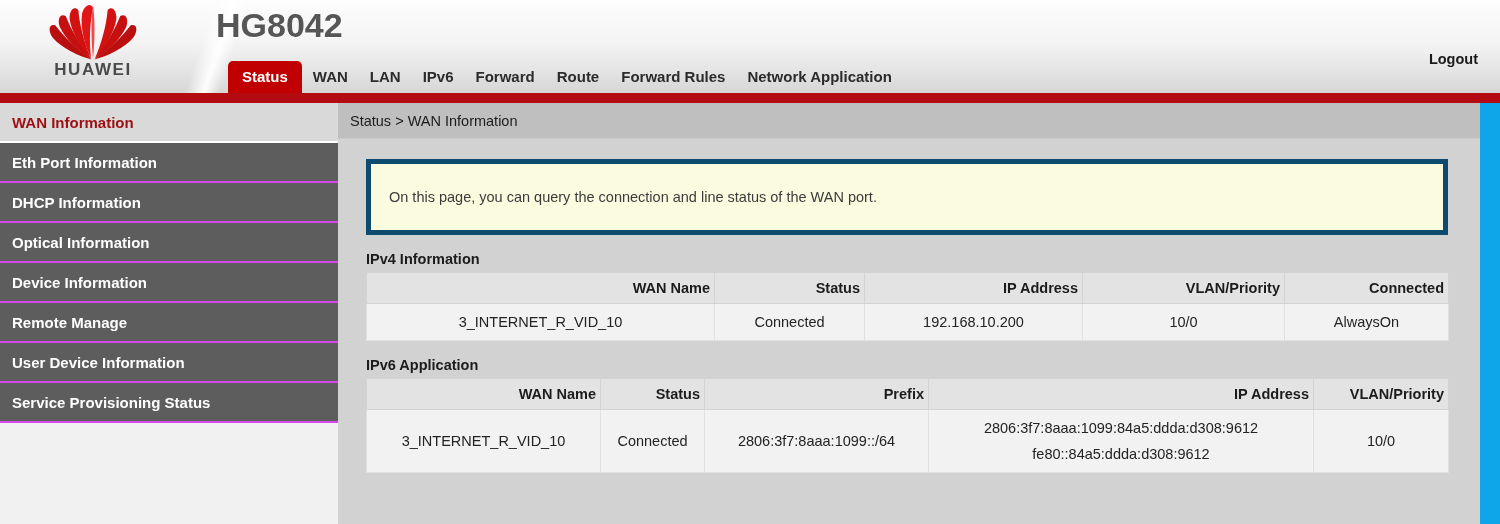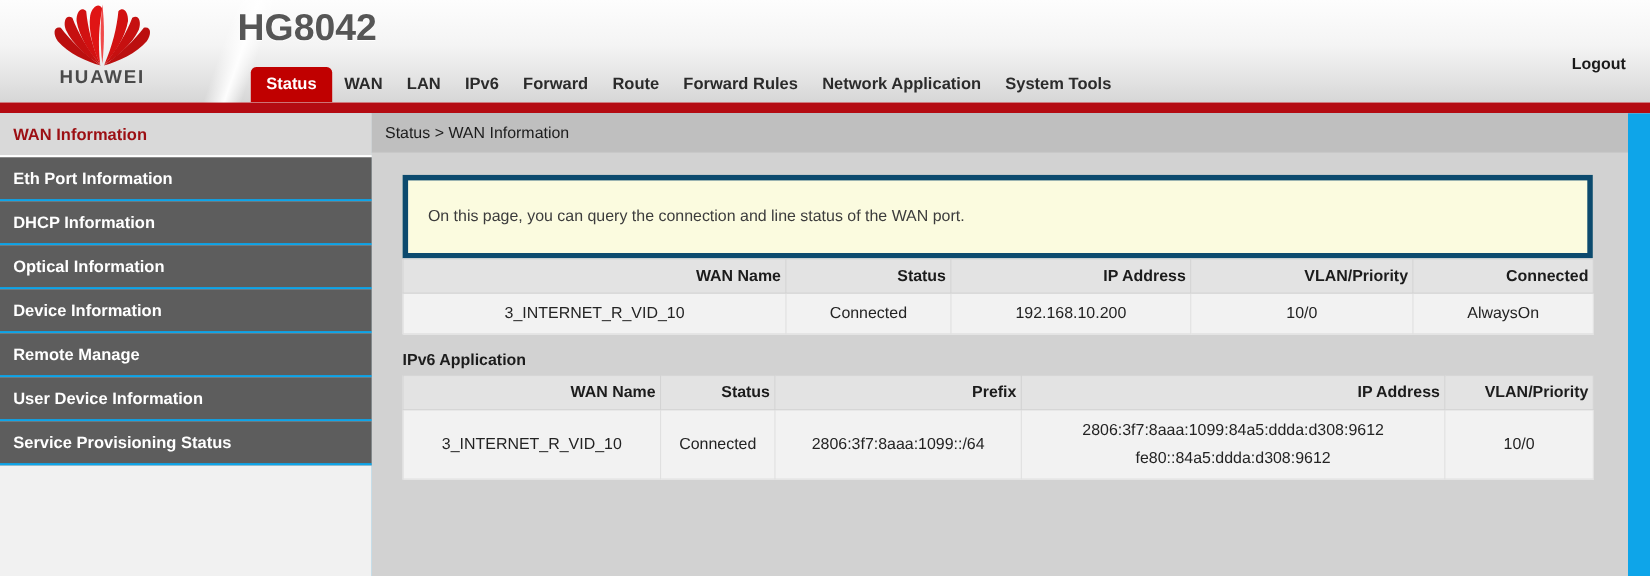--- a/index.html
+++ b/index.html
@@ -124,21 +124,21 @@
     background: #f1f1f1;
   }
   .side-item {
     height: 40px;
     line-height: 40px;
     font-size: 15px;
     font-weight: bold;
     color: #ffffff;
     background: #5d5d5d;
     padding-left: 12px;
-    border-bottom: 2px solid #0ea5e9;
+    border-bottom: 2px solid #d946ef;
     box-sizing: border-box;
     cursor: pointer;
     white-space: nowrap;
   }
   .side-item.active {
     background: #d9d9d9;
     color: #9c0f13;
     border-bottom: 2px solid #ffffff;
   }
 
@@ -244,21 +244,20 @@
 
   <div class="nav">
     <div class="nav-item active">Status</div>
     <div class="nav-item">WAN</div>
     <div class="nav-item">LAN</div>
     <div class="nav-item">IPv6</div>
     <div class="nav-item">Forward</div>
     <div class="nav-item">Route</div>
     <div class="nav-item">Forward Rules</div>
     <div class="nav-item">Network Application</div>
-    <div class="nav-item">System Tools</div>
   </div>
 </div>
 <div class="red-bar"></div>
 
 <div class="main">
 
   <div class="sidebar">
     <div class="side-item active">WAN Information</div>
     <div class="side-item">Eth Port Information</div>
     <div class="side-item">DHCP Information</div>
@@ -270,20 +269,21 @@
   </div>
 
   <div class="content">
     <div class="breadcrumb">Status &gt; WAN Information</div>
 
     <div class="panel">
       <div class="notice">
         <span>On this page, you can query the connection and line status of the WAN port.</span>
       </div>
 
+      <div class="sec-title">IPv4 Information</div>
       <table class="t">
         <colgroup>
           <col style="width:348px">
             <col style="width:150px">
             <col style="width:218px">
             <col style="width:202px">
             <col style="width:164px">
         </colgroup>
         <thead>
           <tr>

